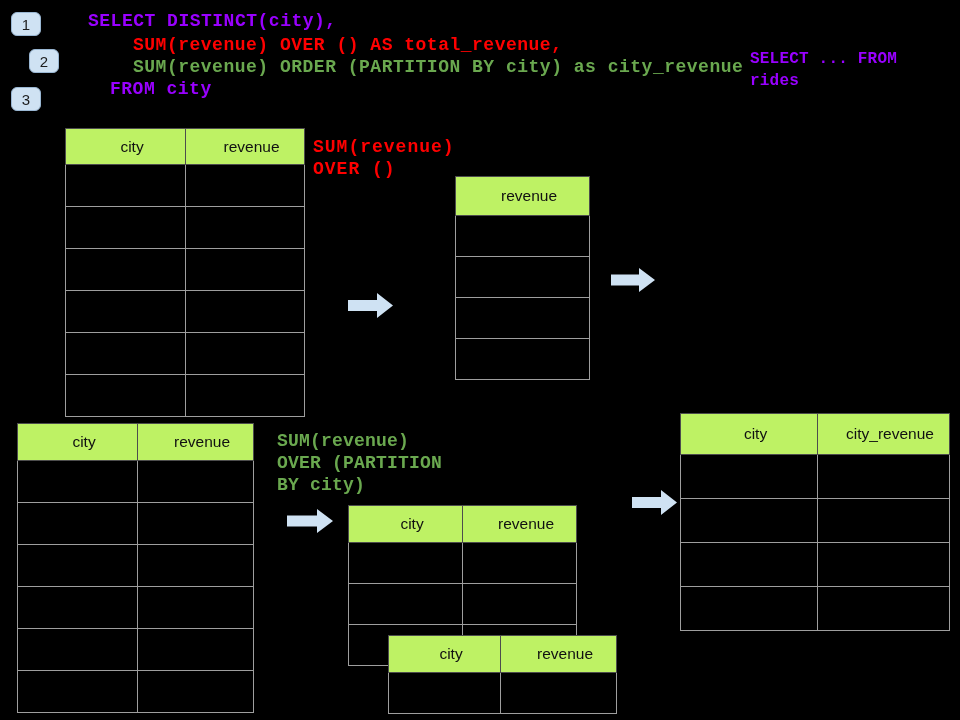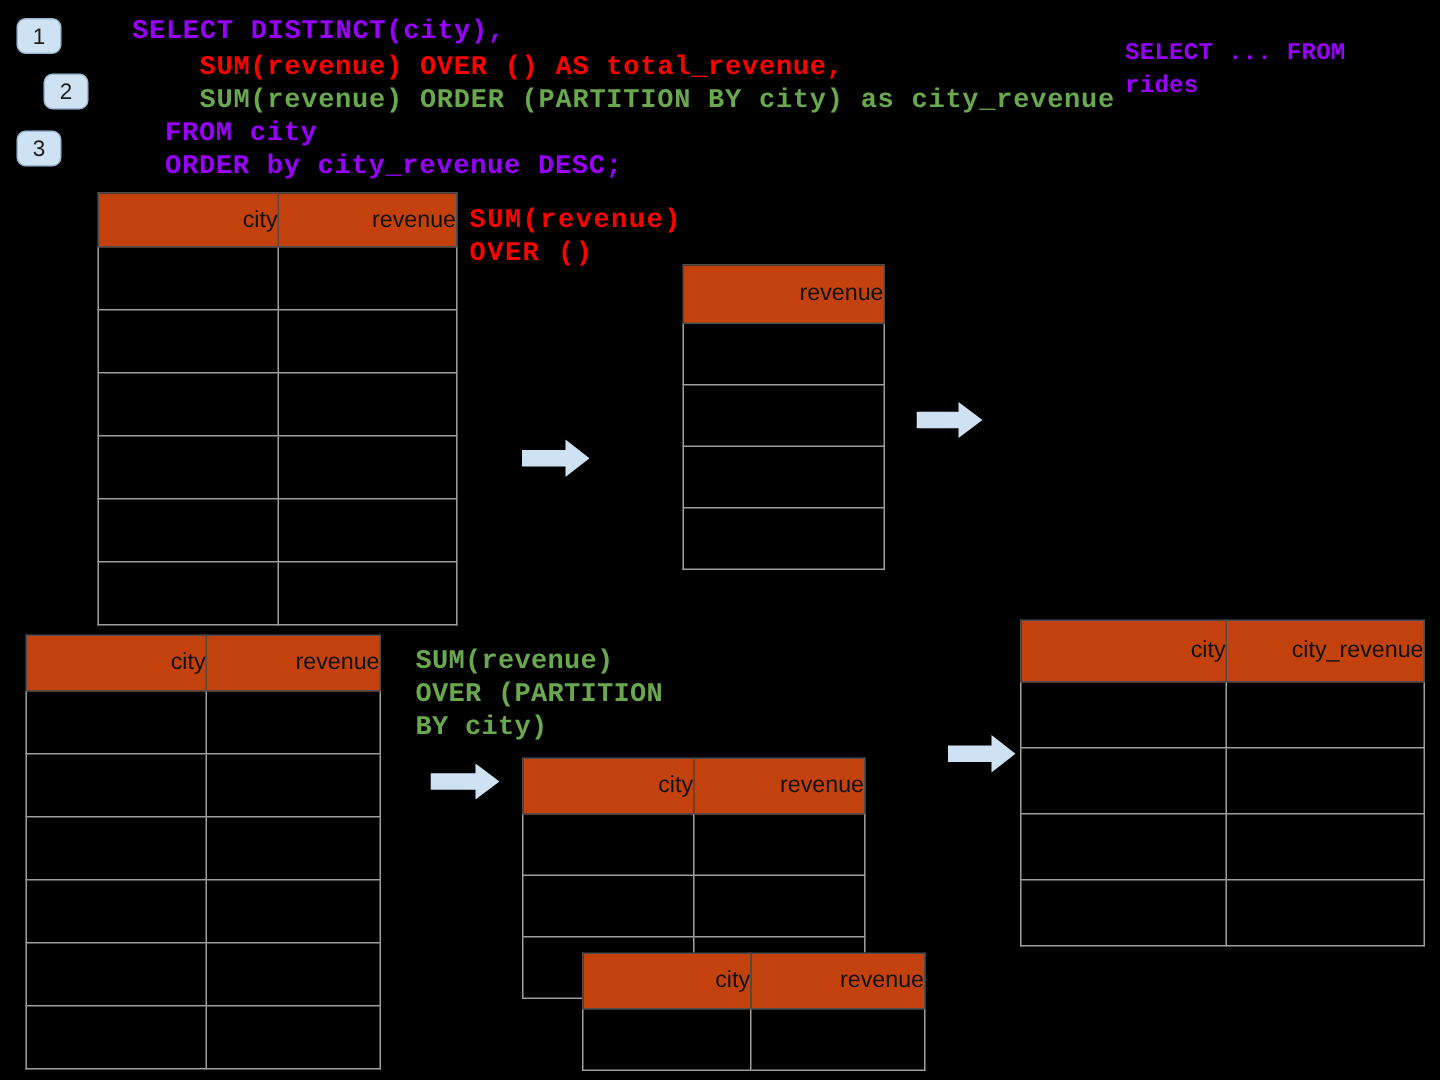--- a/index.html
+++ b/index.html
@@ -24,27 +24,27 @@
   .l5{left:110px;top:101px}
   .c-purple{color:#9900ff}
   .c-red{color:#ff0000}
   .c-green{color:#6aa84f}
 
   
   .ann{position:absolute;font:bold 18px "Liberation Mono","DejaVu Sans Mono",monospace;
        white-space:pre-line;line-height:22px;}
   .ann-red{left:313px;top:136px;color:#ff0000;letter-spacing:1px;}
   .ann-green{left:277px;top:430px;color:#6aa84f;letter-spacing:.2px;}
-  .side-note{position:absolute;left:750px;top:24px;color:#9900ff;white-space:pre-line;
+  .side-note{position:absolute;left:750px;top:48px;color:#9900ff;white-space:pre-line;
              font:bold 16px "Liberation Mono","DejaVu Sans Mono",monospace;line-height:22px;letter-spacing:.2px;}
 
   
   .tbl{position:absolute;border-collapse:collapse;table-layout:fixed;}
-  .tbl th{background:#c2410c;border:1.5px solid #4d4d4d;font:15.5px "Liberation Sans",sans-serif;
-          font-weight:400;color:#111;text-align:right;padding:0 0 0 13px;box-sizing:border-box;}
+  .tbl th{background:#bef264;border:1.5px solid #4d4d4d;font:15.5px "Liberation Sans",sans-serif;
+          font-weight:400;color:#111;text-align:center;padding:0 0 0 13px;box-sizing:border-box;}
   .tbl td{border:1px solid #9e9e9e;background:transparent;padding:0;}
   .t1{left:65px;top:128px;width:240px}
   .t1 th{height:36px}
   .t1 th:first-child{width:120px}
   .t1 td{height:41px}
   .t2{left:455px;top:176px;width:135px}
   .t2 th{height:39px}
   .t2 td{height:40px}
   .t3{left:17px;top:423px;width:237px}
   .t3 th{height:37px}
@@ -76,21 +76,20 @@
 <div id="canvas">
 
   <div class="badge b1">1</div>
   <div class="badge b2">2</div>
   <div class="badge b3">3</div>
 
   <div class="code-line l2 c-red">SUM(revenue) OVER () AS total_revenue,</div>
   <div class="code-line l1 c-purple">SELECT DISTINCT(city),</div>
   <div class="code-line l3 c-green">SUM(revenue) ORDER (PARTITION BY city) as city_revenue</div>
   <div class="code-line l4 c-purple">FROM city</div>
-  <div class="code-line l5 c-purple">ORDER by city_revenue DESC;</div>
 
   <div class="side-note">SELECT ... FROM
 rides</div>
 
   <div class="ann ann-red">SUM(revenue)
 OVER ()</div>
   <div class="ann ann-green">SUM(revenue)
 OVER (PARTITION
 BY city)</div>
 

